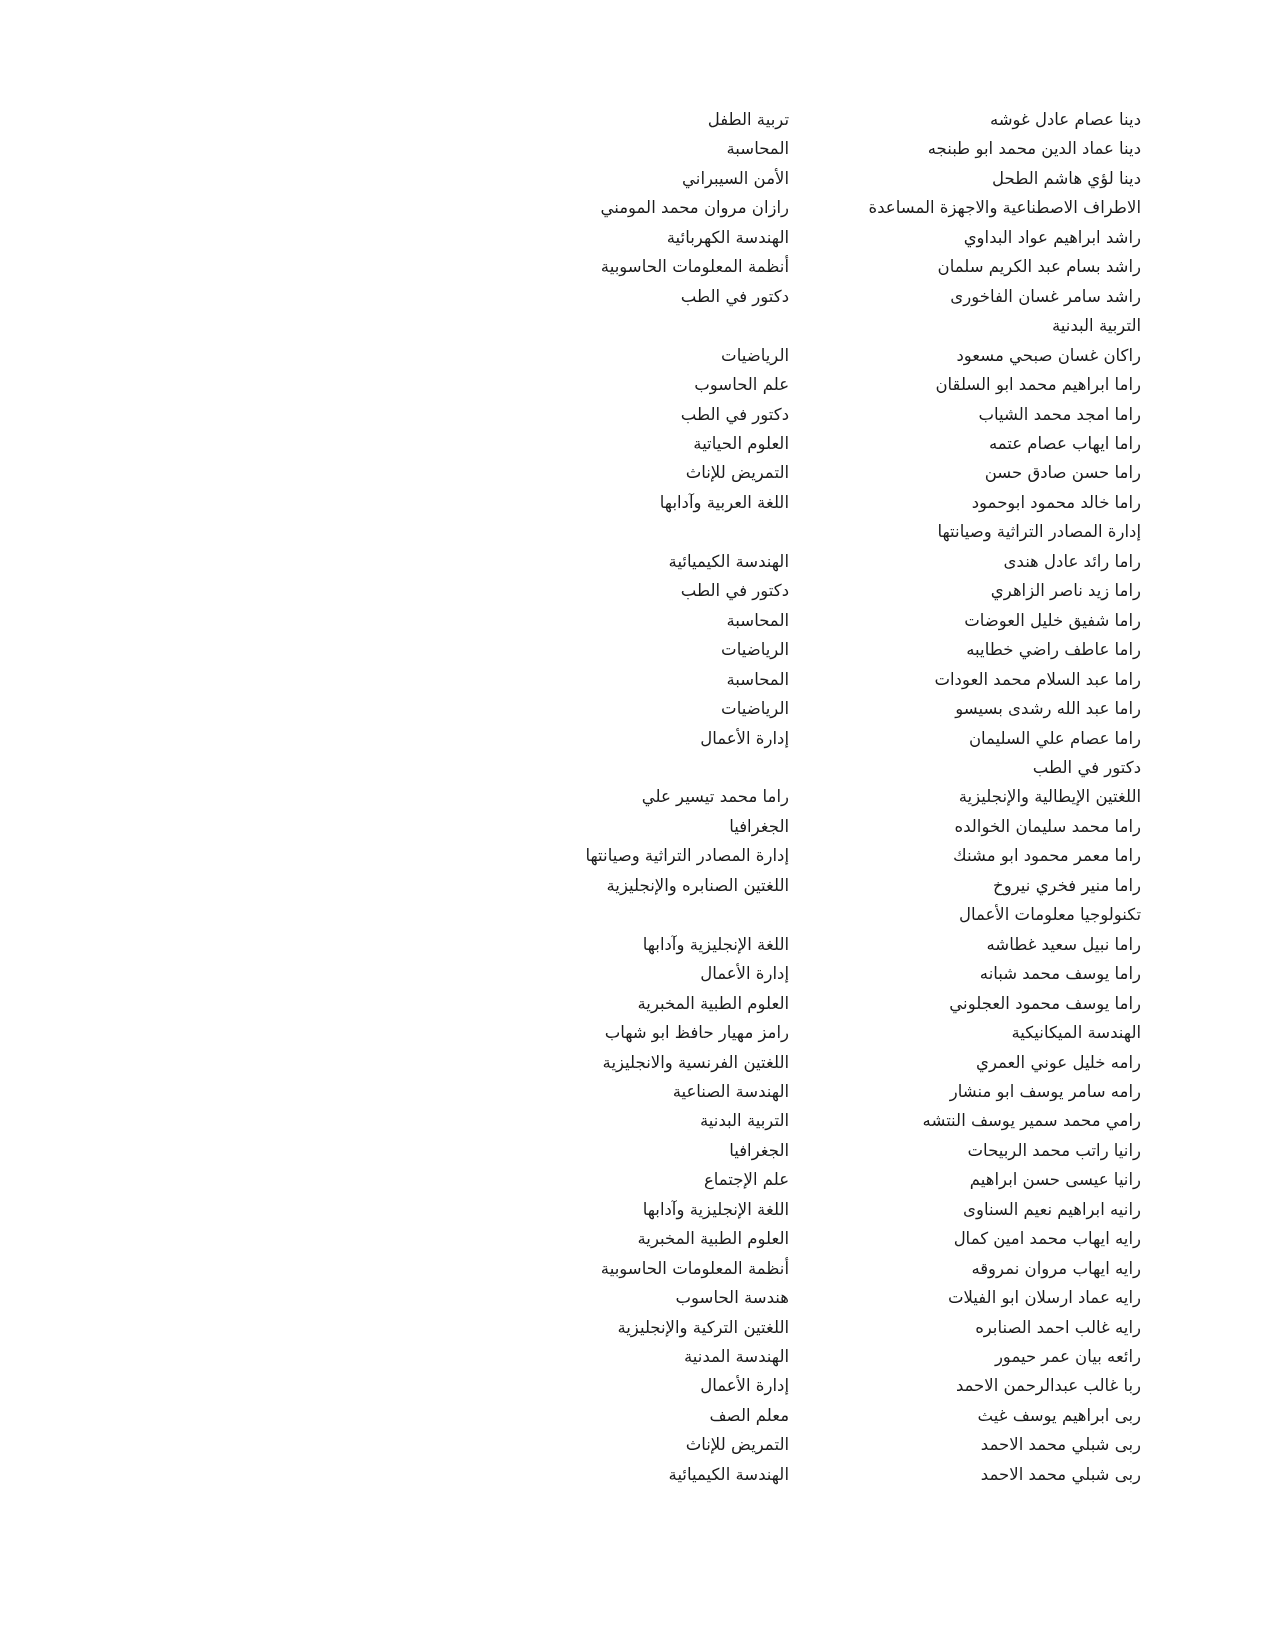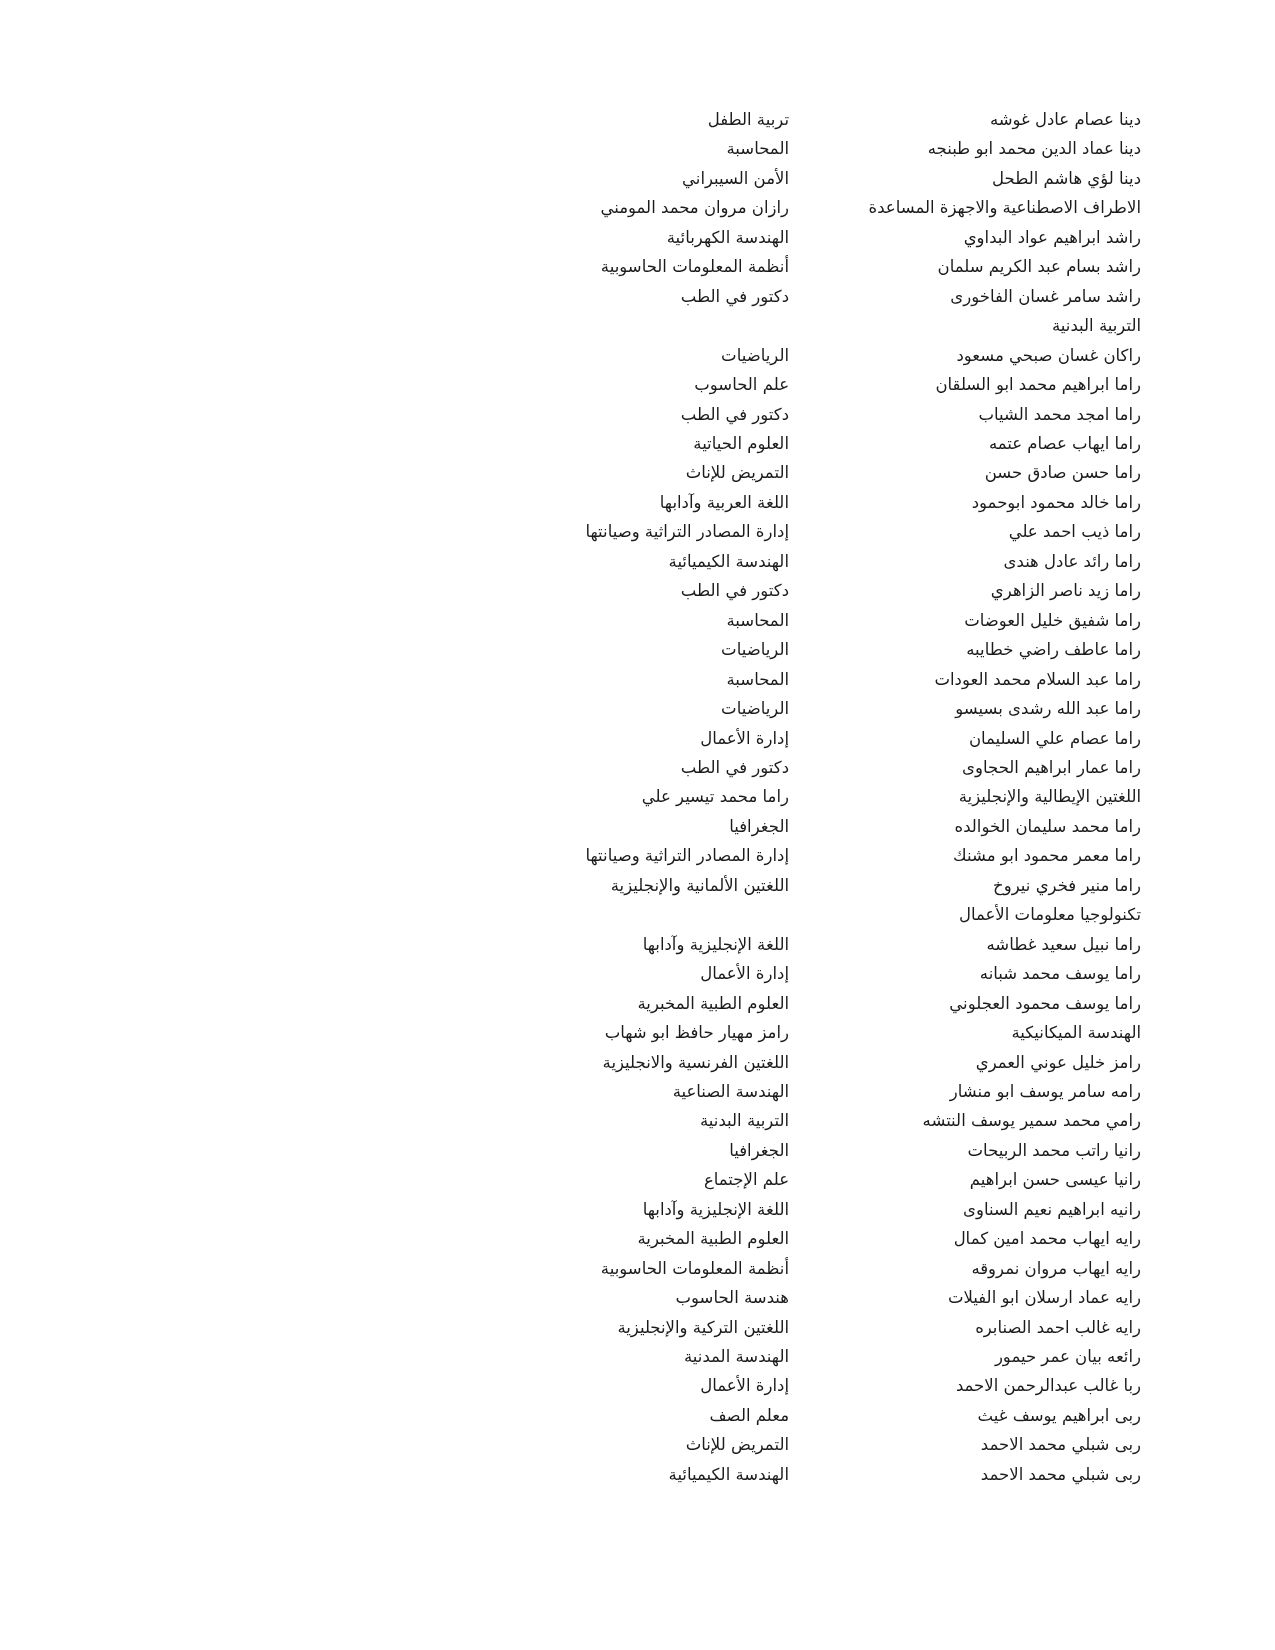--- a/index.html
+++ b/index.html
@@ -105,21 +105,20 @@
     <div class="cell name">راما حسن صادق حسن</div>
     <div class="cell major">التمريض للإناث</div>
   </div>
 
   <div class="row">
     <div class="cell name">راما خالد محمود ابوحمود</div>
     <div class="cell major">اللغة العربية وآدابها</div>
   </div>
 
   <div class="row">
-    <div class="cell name">راما ذيب احمد علي</div>
     <div class="cell major">إدارة المصادر التراثية وصيانتها</div>
   </div>
 
   <div class="row">
     <div class="cell name">راما رائد عادل هندى</div>
     <div class="cell major">الهندسة الكيميائية</div>
   </div>
 
   <div class="row">
     <div class="cell name">راما زيد ناصر الزاهري</div>
@@ -145,42 +144,41 @@
     <div class="cell name">راما عبد الله رشدى بسيسو</div>
     <div class="cell major">الرياضيات</div>
   </div>
 
   <div class="row">
     <div class="cell name">راما عصام علي السليمان</div>
     <div class="cell major">إدارة الأعمال</div>
   </div>
 
   <div class="row">
-    <div class="cell name">راما عمار ابراهيم الحجاوى</div>
     <div class="cell major">دكتور في الطب</div>
   </div>
 
   <div class="row">
     <div class="cell major">اللغتين الإيطالية والإنجليزية</div>
     <div class="cell name">راما محمد تيسير علي</div>
   </div>
 
   <div class="row">
     <div class="cell name">راما محمد سليمان الخوالده</div>
     <div class="cell major">الجغرافيا</div>
   </div>
 
   <div class="row">
     <div class="cell name">راما معمر محمود ابو مشنك</div>
     <div class="cell major">إدارة المصادر التراثية وصيانتها</div>
   </div>
 
   <div class="row">
     <div class="cell name">راما منير فخري نيروخ</div>
-    <div class="cell major">اللغتين الألمانية والإنجليزية</div>
+    <div class="cell major">اللغتين الصنابره والإنجليزية</div>
   </div>
 
   <div class="row">
     <div class="cell major">تكنولوجيا معلومات الأعمال</div>
   </div>
 
   <div class="row">
     <div class="cell name">راما نبيل سعيد غطاشه</div>
     <div class="cell major">اللغة الإنجليزية وآدابها</div>
   </div>
@@ -194,21 +192,21 @@
     <div class="cell name">راما يوسف محمود العجلوني</div>
     <div class="cell major">العلوم الطبية المخبرية</div>
   </div>
 
   <div class="row">
     <div class="cell major">الهندسة الميكانيكية</div>
     <div class="cell name">رامز مهيار حافظ ابو شهاب</div>
   </div>
 
   <div class="row">
-    <div class="cell name">رامز خليل عوني العمري</div>
+    <div class="cell name">رامه خليل عوني العمري</div>
     <div class="cell major">اللغتين الفرنسية والانجليزية</div>
   </div>
 
   <div class="row">
     <div class="cell name">رامه سامر يوسف ابو منشار</div>
     <div class="cell major">الهندسة الصناعية</div>
   </div>
 
   <div class="row">
     <div class="cell name">رامي محمد سمير يوسف النتشه</div>

